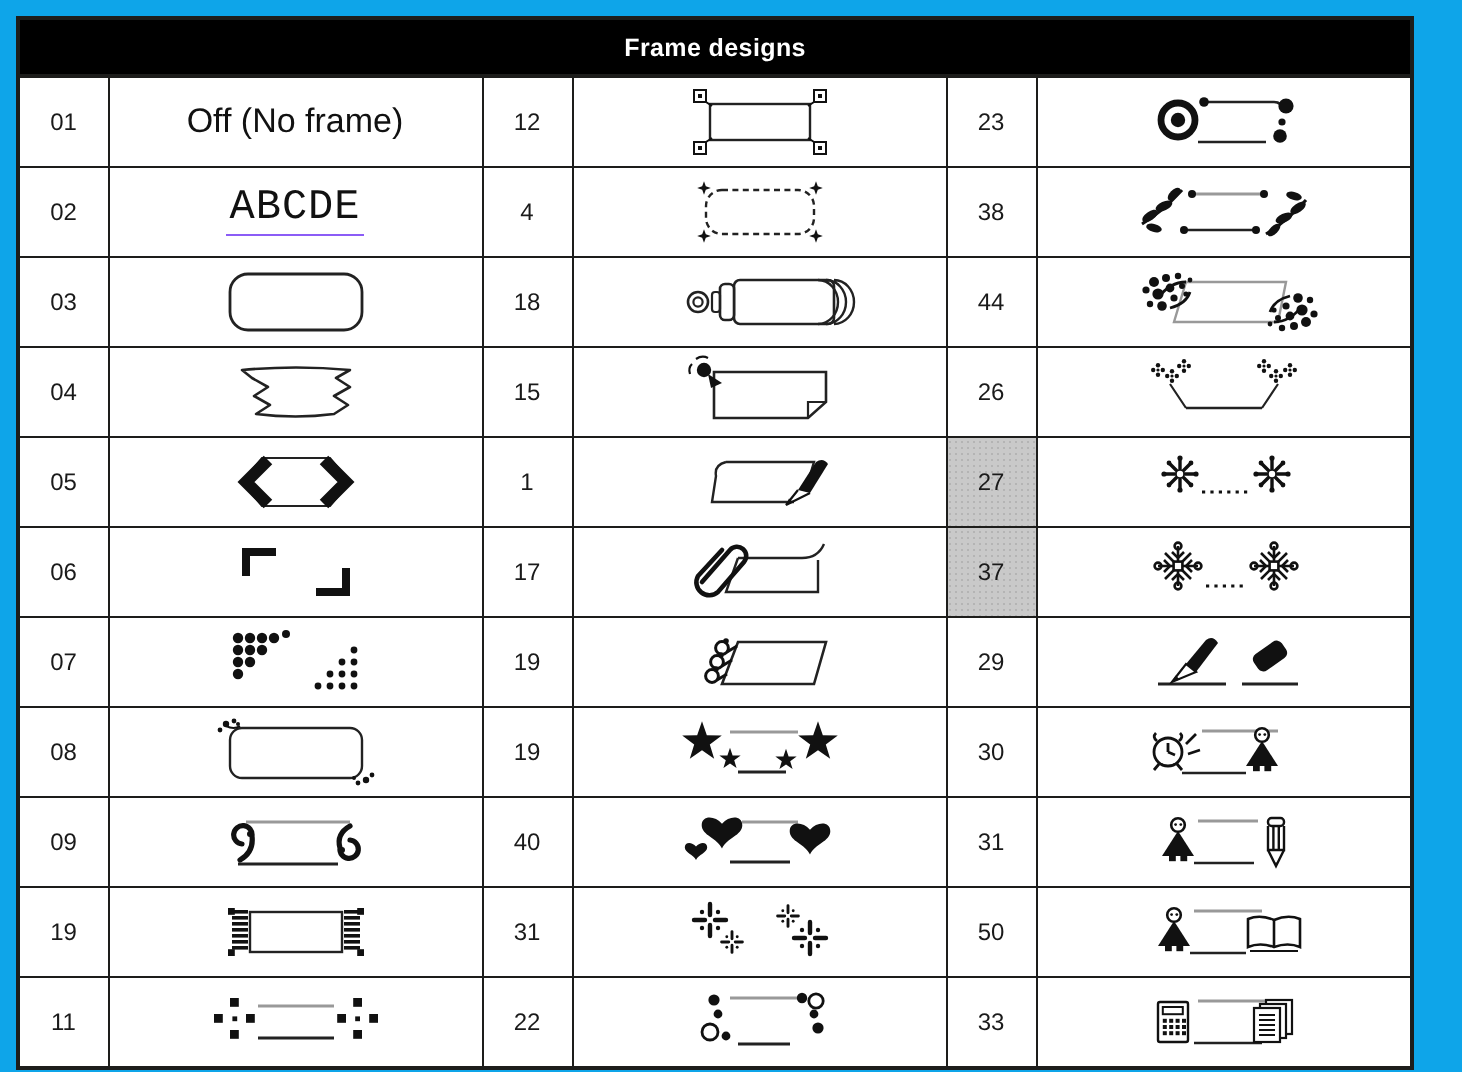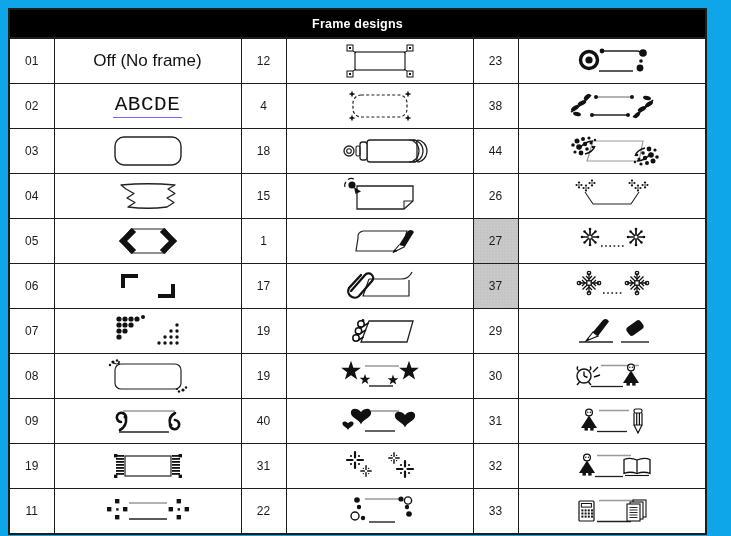--- a/index.html
+++ b/index.html
@@ -490,21 +490,21 @@
                   <circle cx="-4" cy="-4" r="1.1" fill="#111"></circle>
                 </g>
                 <g transform="translate(110,23) scale(1)">
                   <path d="M0,-8 V-2.5 M0,2.5 V8 M-8,0 H-2.5 M2.5,0 H8" stroke="#111" stroke-width="2.2" stroke-linecap="round" fill="none"></path>
                   <circle cx="4" cy="4" r="1.1" fill="#111"></circle>
                   <circle cx="-4" cy="4" r="1.1" fill="#111"></circle>
                   <circle cx="4" cy="-4" r="1.1" fill="#111"></circle>
                   <circle cx="-4" cy="-4" r="1.1" fill="#111"></circle>
                 </g>
               </svg></span></td>
-          <td class="num">32</td>
+          <td class="num">50</td>
           <td class="design"><span><svg viewBox="0 0 170 40" width="170" height="40">
                 <path d="M70,9.5 H104" stroke="#999" stroke-width="1.5"></path>
                 <path d="M68,30.5 H96" stroke="#222" stroke-width="1.3"></path>
                 <circle cx="60" cy="11.5" r="3.4" stroke="#111" stroke-width="1.3" fill="#fff"></circle>
                 <circle cx="58.8" cy="11.3" r="0.7" fill="#111"></circle>
                 <circle cx="61.4" cy="11.3" r="0.7" fill="#111"></circle>
                 <path d="M60,14.5 L52,27 H68 Z" fill="#111"></path>
                 <rect x="55.5" y="27" width="3.4" height="2.6" fill="#111"></rect>
                 <rect x="61.2" y="27" width="3.4" height="2.6" fill="#111"></rect>
                 <g stroke="#111" stroke-width="1.3" fill="#fff">

